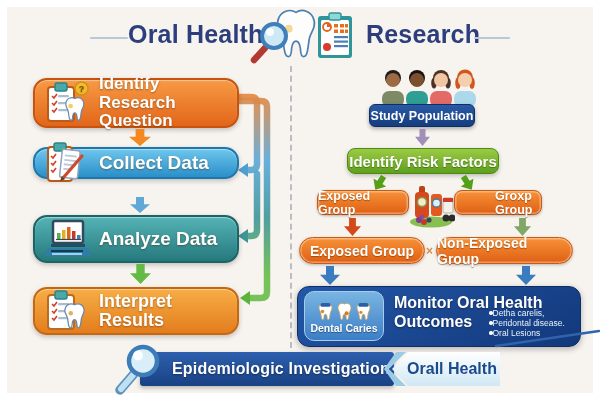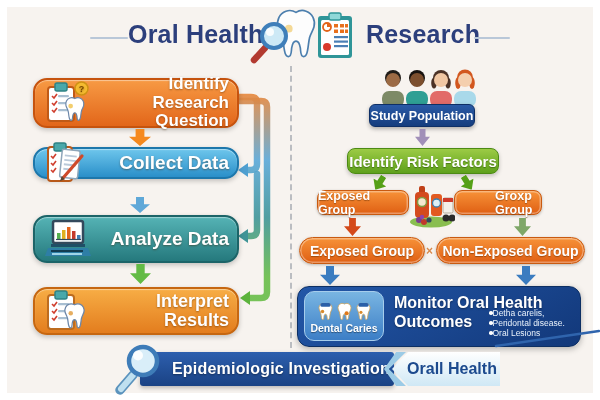--- a/index.html
+++ b/index.html
@@ -7,21 +7,21 @@
           font-family:"Liberation Sans",sans-serif;box-shadow:inset 0 0 0 7px #ffffff;border-radius:0;}
   .abs{position:absolute;}
   
   .htitle{position:absolute;font-size:25px;font-weight:bold;color:#2c3f7c;letter-spacing:.2px;}
   .hline{position:absolute;height:2px;background:#b9c7d8;border-radius:1px;}
   
   .step{position:absolute;left:33px;width:206px;border-radius:14px;display:flex;align-items:center;
         gap:8px;padding:0 8px 0 10px;color:#fff;box-sizing:border-box;
         text-shadow:0 1px 2px rgba(70,35,0,.45);
         box-shadow:0 2px 5px rgba(0,0,0,.22), inset 0 1px 1px rgba(255,255,255,.45);}
-  .steplbl{flex:1;font-size:17px;font-weight:bold;line-height:1.08;text-align:right;}
+  .steplbl{flex:1;font-size:17px;font-weight:bold;line-height:1.08;}
   .s-orange{background:linear-gradient(180deg,#f79a44,#e2661a);border:2px solid #c6530e;}
   .s-blue{background:linear-gradient(180deg,#6ec6ec,#2a8fc9);border:2px solid #1d77ab;}
   .s-teal{background:linear-gradient(180deg,#55b3b5,#25797d);border:2px solid #1c6468;}
   .s-amber{background:linear-gradient(180deg,#f7ad45,#e37d1e);border:2px solid #c66711;}
   .stepicon{flex-shrink:0;}
   
   .arr{position:absolute;clip-path:polygon(30% 0,70% 0,70% 46%,100% 46%,50% 100%,0 46%,30% 46%);}
   
   .divider{position:absolute;left:290px;top:66px;height:282px;border-left:2px dashed #a8acb2;opacity:.75;}
   
@@ -254,21 +254,21 @@
       <circle cx="17" cy="44" r="3" fill="#c0392b"></circle>
     <circle cx="22" cy="42" r="2.6" fill="#34495e"></circle>
       <circle cx="15" cy="39" r="2.2" fill="#8e44ad"></circle>
   </svg>
 
   <div class="arr" style="left:344px;top:218px;width:17px;height:18px;background:#d4491a;"></div>
   <div class="arr" style="left:514px;top:218px;width:17px;height:18px;background:#7fa768;"></div>
 
   <div class="gbox" style="left:299px;top:237px;width:126px;height:27px;border-radius:13.5px;font-size:14px;">Exposed Group</div>
   <div class="sep" style="left:426px;top:244px;">×</div>
-  <div class="gbox" style="left:436px;top:237px;width:149px;height:27px;border-radius:13.5px;font-size:14px;">Non-Exposed Group</div>
+  <div class="gbox" style="left:436px;top:237px;width:137px;height:27px;border-radius:13.5px;font-size:14px;">Non-Exposed Group</div>
 
   <div class="arr" style="left:320px;top:266px;width:20px;height:19px;background:#3b7cc0;"></div>
   <div class="arr" style="left:516px;top:266px;width:20px;height:19px;background:#3b7cc0;"></div>
 
   <div class="monitor">
     <div class="subbox">
       <div class="teethrow">
         <svg width="17" height="19" viewBox="0 0 20 22">
           <use href="#tooth-shape" fill="#ffffff" stroke="#caa25c" stroke-width="1"></use>
           <rect x="4" y="1" width="12" height="4.5" rx="2" fill="#2a5fa8"></rect>

